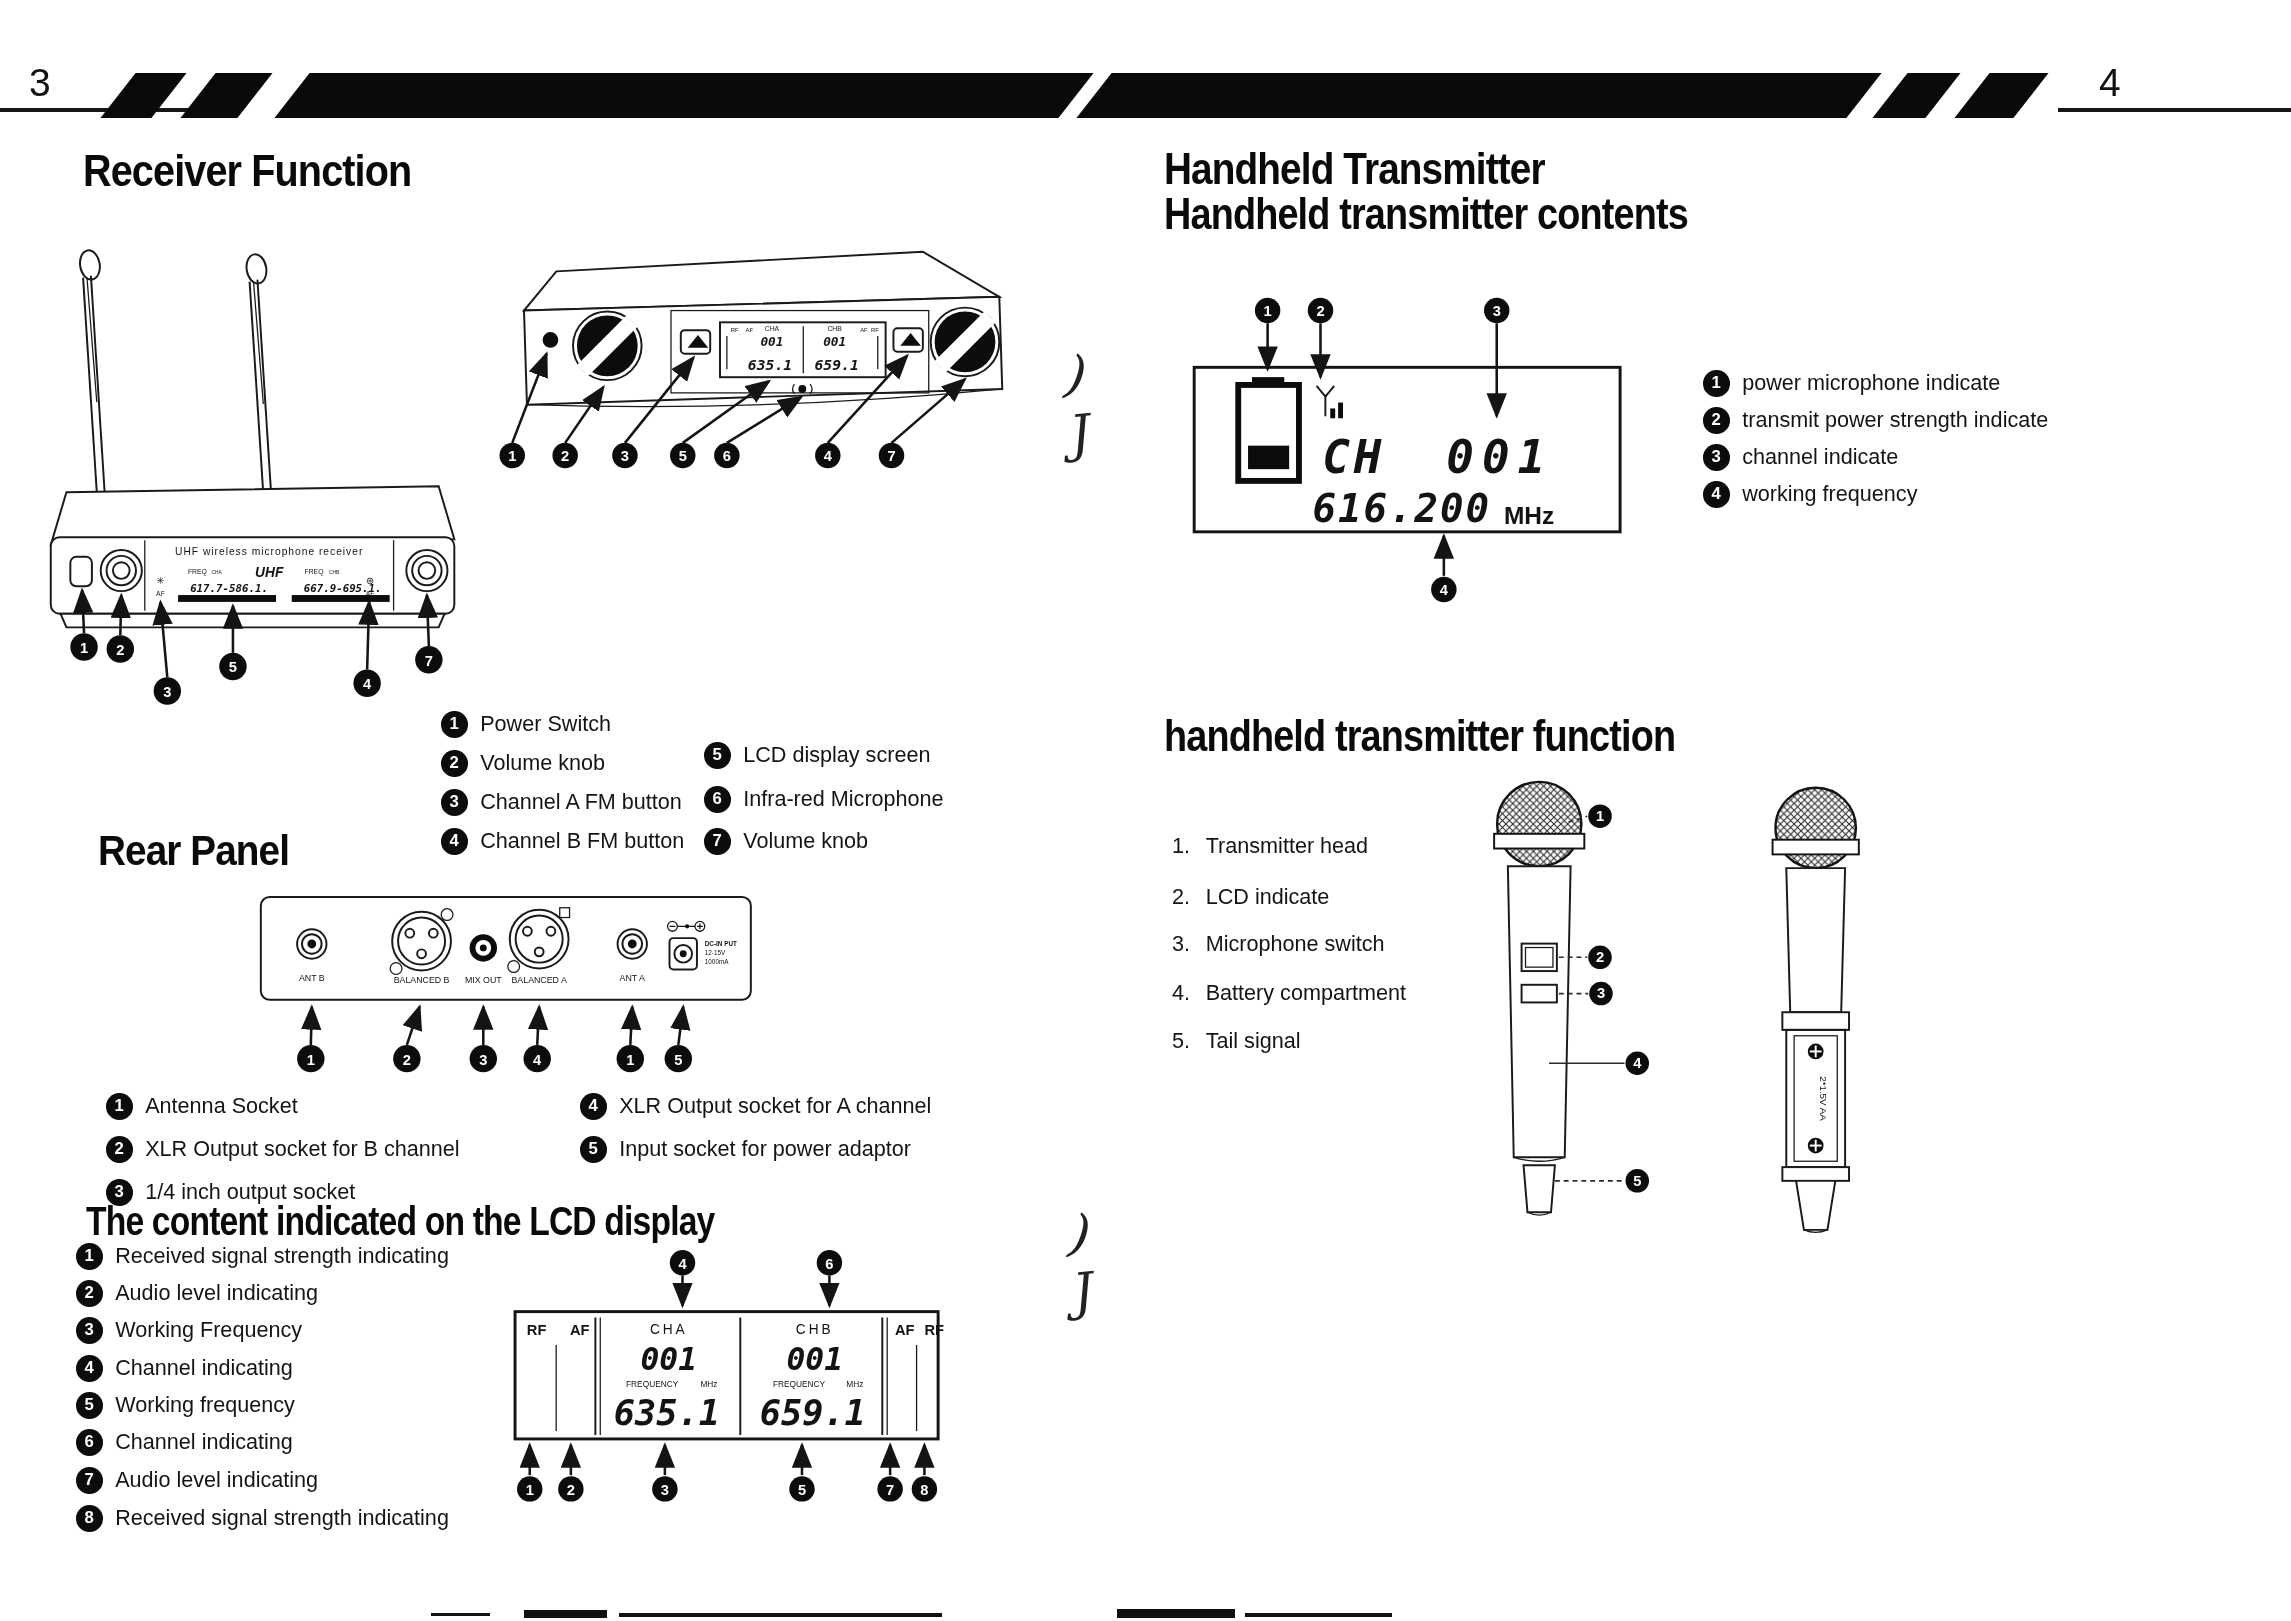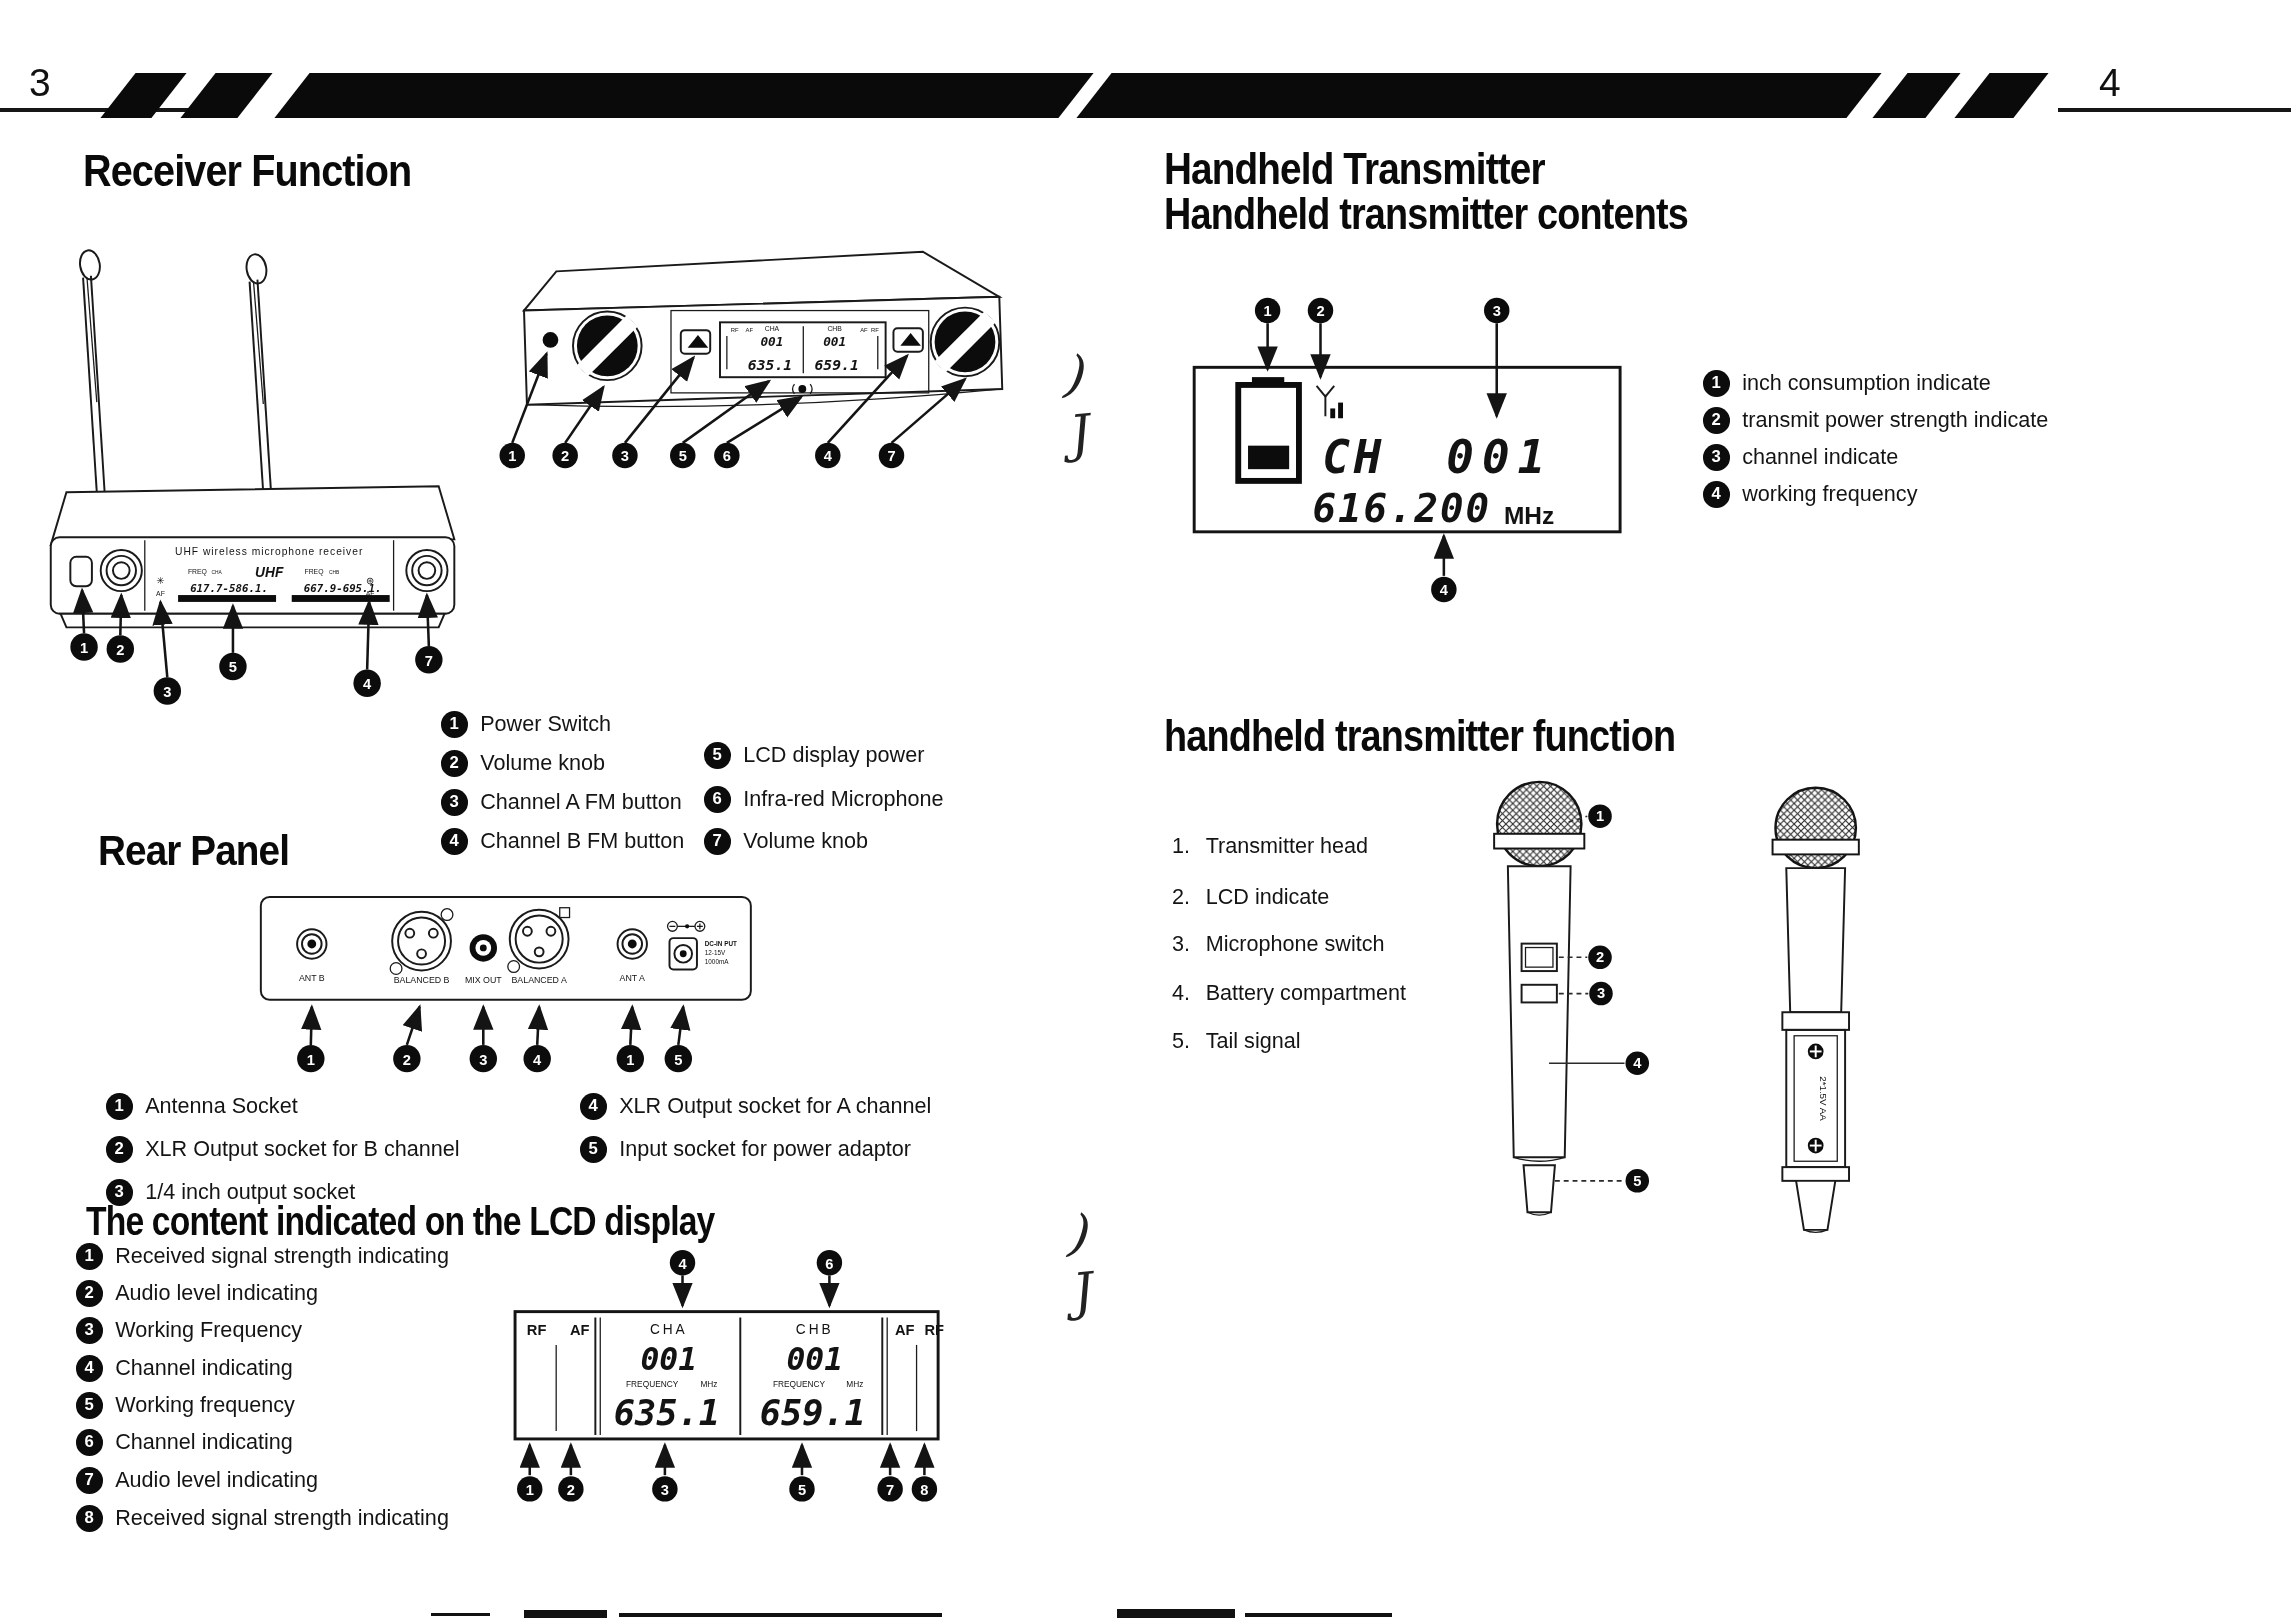--- a/index.html
+++ b/index.html
@@ -218,21 +218,21 @@
   <div class="cal" style="left:441px;top:789px;">
     <span class="co">3</span>
       <span class="lbl">Channel A FM button</span>
     </div>
   <div class="cal" style="left:441px;top:828px;">
     <span class="co">4</span>
       <span class="lbl">Channel B FM button</span>
     </div>
   <div class="cal" style="left:704px;top:742px;">
     <span class="co">5</span>
-      <span class="lbl">LCD display power</span>
+      <span class="lbl">LCD display screen</span>
     </div>
   <div class="cal" style="left:704px;top:786px;">
     <span class="co">6</span>
       <span class="lbl">Infra-red Microphone</span>
     </div>
   <div class="cal" style="left:704px;top:828px;">
     <span class="co">7</span>
       <span class="lbl">Volume knob</span>
     </div>
 
@@ -487,21 +487,21 @@
         <text class="cot" x="142" y="28">2</text>
       <circle class="cob" cx="322" cy="22" r="13"></circle>
         <text class="cot" x="322" y="28">3</text>
       <circle class="cob" cx="268" cy="307" r="13"></circle>
         <text class="cot" x="268" y="313">4</text>
     </g>
   </svg>
 
   <div class="cal" style="left:1703px;top:370px;">
     <span class="co">1</span>
-      <span class="lbl">inch consumption indicate</span>
+      <span class="lbl">power microphone indicate</span>
     </div>
   <div class="cal" style="left:1703px;top:407px;">
     <span class="co">2</span>
       <span class="lbl">transmit power strength indicate</span>
     </div>
   <div class="cal" style="left:1703px;top:444px;">
     <span class="co">3</span>
       <span class="lbl">channel indicate</span>
     </div>
   <div class="cal" style="left:1703px;top:481px;">

